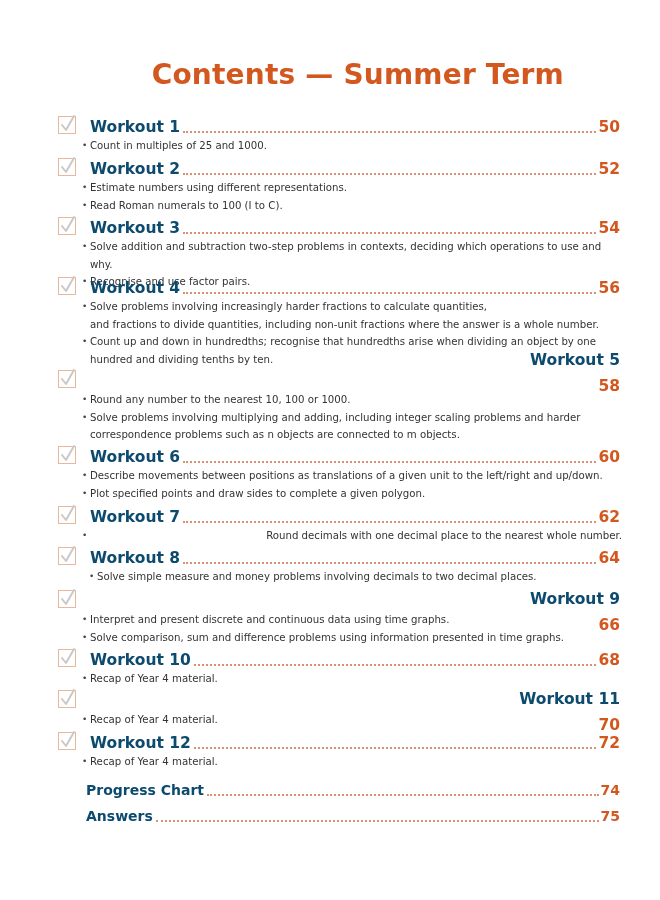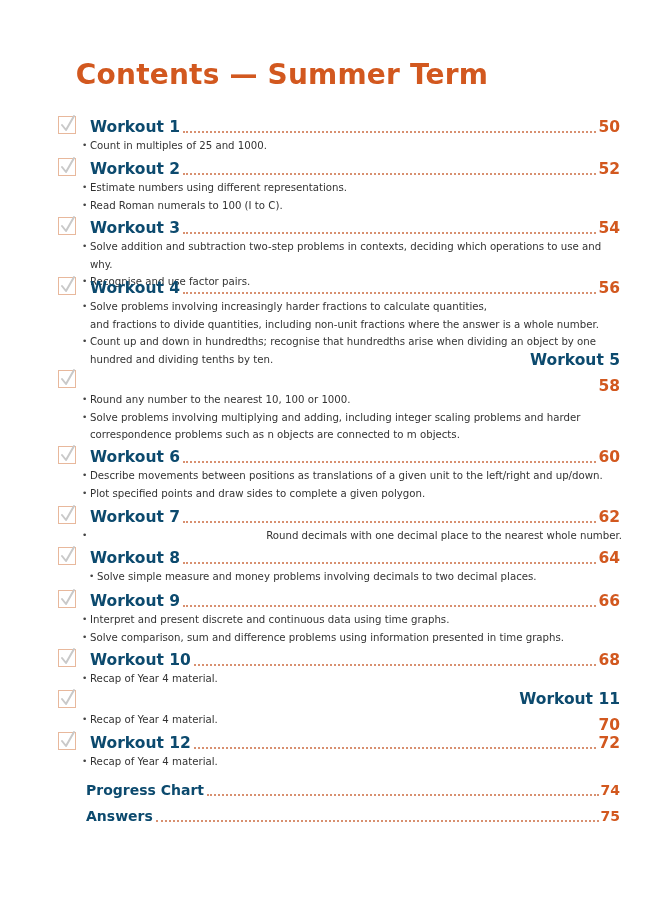--- a/index.html
+++ b/index.html
@@ -1,19 +1,19 @@
 <!DOCTYPE html>
 <html><head>
 <meta charset="utf-8">
 <style>
   html, body { margin: 0; padding: 0; background: #ffffff; }
   body { width: 660px; height: 900px; position: relative; overflow: hidden;
          font-family: "DejaVu Sans", sans-serif; }
   .page-title {
-    position: absolute; left: 0; top: 58px; width: 564px; text-align: center;
+    position: absolute; left: 0; top: 58px; width: 564px; text-align: right;
     font-family: "DejaVu Sans", sans-serif; font-weight: bold; font-size: 28px;
     color: #d2581f; letter-spacing: 0.2px;
   }
   .entry { position: absolute; left: 0; width: 660px; }
   .heading-row {
     position: absolute; left: 90px; width: 530px; height: 22px;
     display: flex; align-items: flex-end;
   }
   .heading-label {
     font-family: "DejaVu Sans", sans-serif; font-weight: bold; font-size: 15.5px;
@@ -184,21 +184,21 @@
       <div class="bullets" style="top: 568px; margin-left: 7px;">
         <div class="bullet">
           <span class="cont">Solve simple measure and money problems involving decimals to two decimal places.</span>
         </div>
       </div>
     </div>
     <div class="entry" style="top: 0px;">
       <div class="checkbox" style="top: 590px;"><span><svg width="16" height="20" viewBox="0 0 16 20">
             <path d="M2 12 L6 17 L14 3" fill="none" stroke="#c9c9c9" stroke-width="2" stroke-linecap="round" stroke-linejoin="round"></path>
           </svg></span></div>
-      <div class="heading-row" style="top: 589px;">
+      <div class="heading-row" style="top: 589px; flex-direction: column;">
         <span class="heading-label">Workout 9</span>
         <span class="leader"></span>
         <span class="page-num">66</span>
       </div>
       <div class="bullets" style="top: 611px;">
         <div class="bullet">
           <span class="cont">Interpret and present discrete and continuous data using time graphs.</span>
         </div>
         <div class="bullet">
           <span class="cont">Solve comparison, sum and difference problems using information presented in time graphs.</span>

